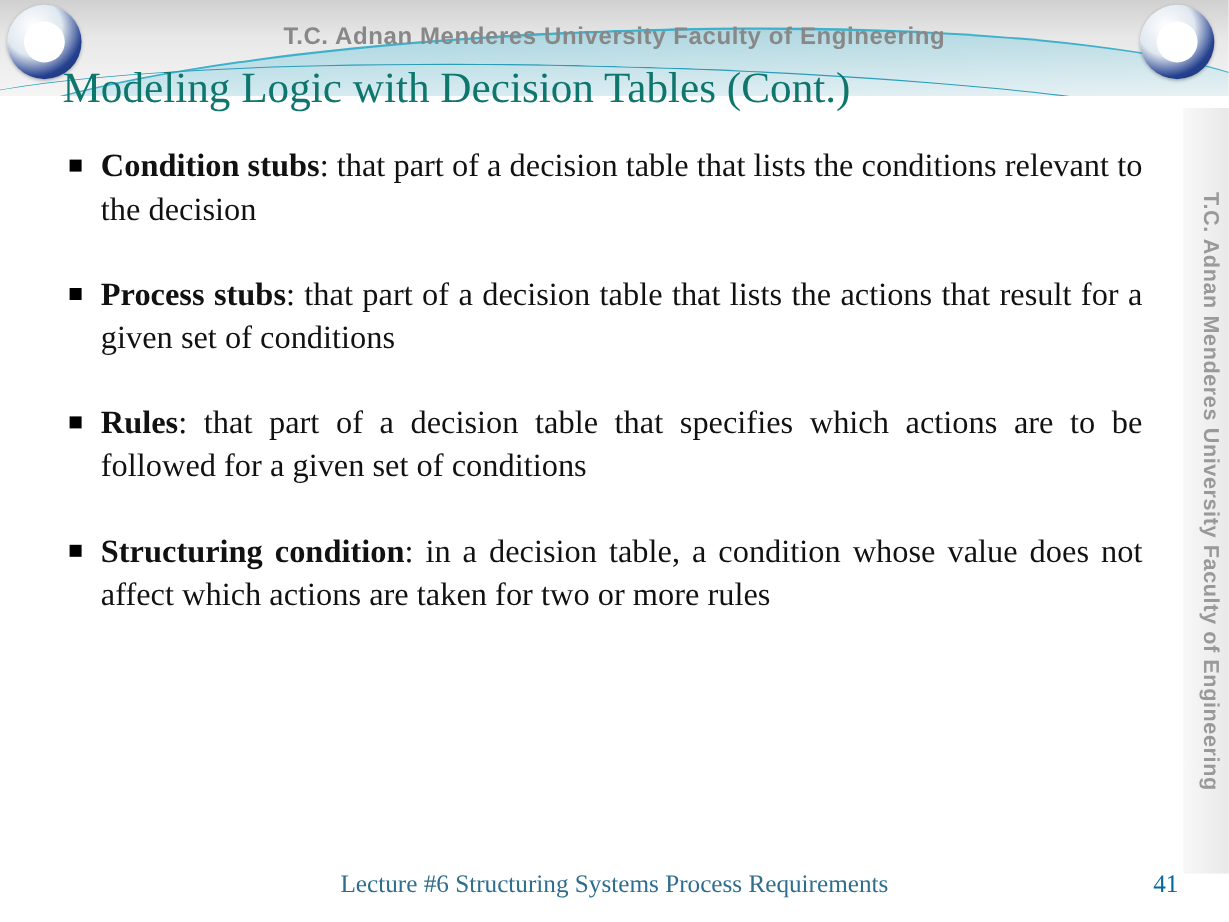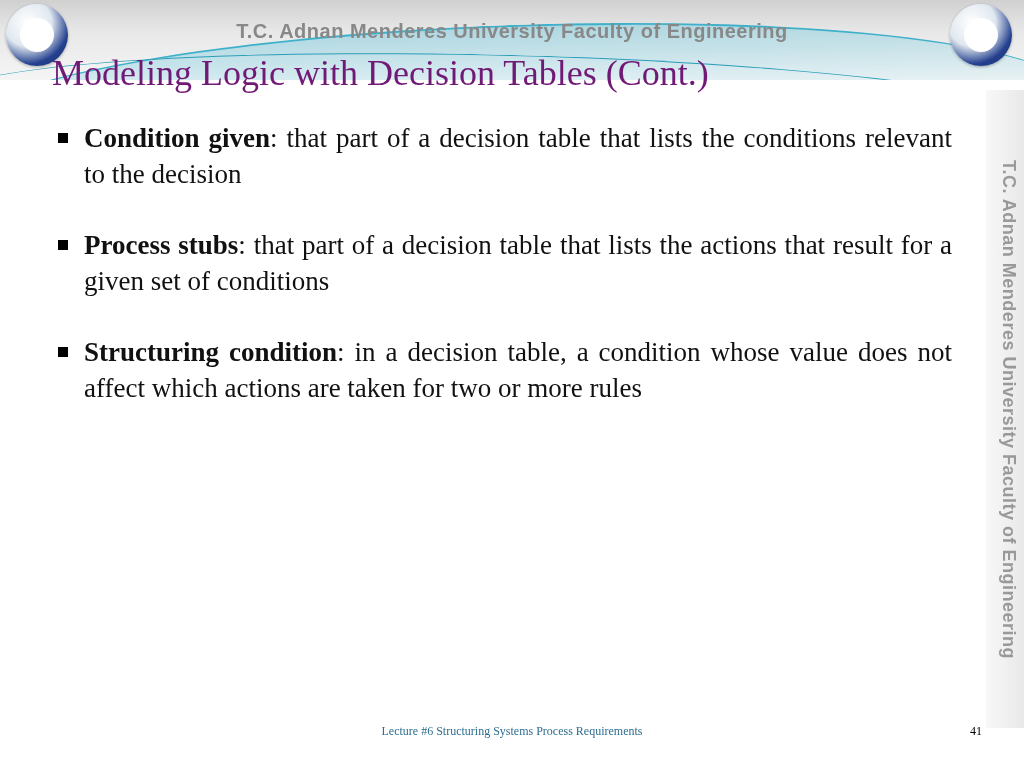--- a/index.html
+++ b/index.html
@@ -84,21 +84,21 @@
     letter-spacing: 0.5px;
   }
 
   .slide-title {
     position: absolute;
     top: 52px;
     left: 52px;
     right: 60px;
     font-size: 36px;
     font-weight: 400;
-    color: #701a75;
+    color: #0f766e;
     font-family: "Times New Roman", serif;
   }
 
   .content {
     position: absolute;
     top: 120px;
     left: 58px;
     right: 72px;
     bottom: 70px;
   }
@@ -120,32 +120,32 @@
   }
   .bullet .text { flex: 1; }
   .term { font-weight: bold; }
 
   .footer {
     position: absolute;
     bottom: 18px;
     left: 0; right: 0;
     height: 26px;
     font-family: "Times New Roman", serif;
-    font-size: 12px;
+    font-size: 21px;
   }
   .footer-title {
     position: absolute;
     left: 0; right: 0;
     text-align: center;
     color: #2d6e8f;
   }
   .footer-page {
     position: absolute;
     right: 42px;
-    color: #000000;
+    color: #0369a1;
   }
 </style>
 </head>
 <body>
 
 <div class="header-band">
   <div class="header-wave"></div>
   <div class="header-wave2"></div>
   <div class="header-text">T.C.    Adnan Menderes University    Faculty of Engineering</div>
   <div class="logo left"></div>
@@ -156,31 +156,37 @@
   <div class="rot">T.C.   Adnan Menderes University   Faculty of Engineering</div>
 </div>
 
 <div class="slide-title">Modeling Logic with Decision Tables (Cont.)</div>
 
 <div class="content">
 
   <div class="bullet">
     <div class="marker"></div>
     <div class="text">
-      <span class="term">Condition given</span><span>: that part of a decision table that lists the conditions relevant to the decision</span>
+      <span class="term">Condition stubs</span><span>: that part of a decision table that lists the conditions relevant to the decision</span>
     </div>
   </div>
 
   <div class="bullet">
     <div class="marker"></div>
     <div class="text">
       <span class="term">Process stubs</span><span>: that part of a decision table that lists the actions that result for a given set of conditions</span>
     </div>
   </div>
 
+  <div class="bullet">
+    <div class="marker"></div>
+    <div class="text">
+      <span class="term">Rules</span><span>: that part of a decision table that  specifies which actions are to be followed for a given set of conditions</span>
+    </div>
+  </div>
 
   <div class="bullet">
     <div class="marker"></div>
     <div class="text">
       <span class="term">Structuring condition</span><span>: in a decision table, a condition whose value does not affect which actions are taken for two or more rules</span>
     </div>
   </div>
 
 </div>
 

